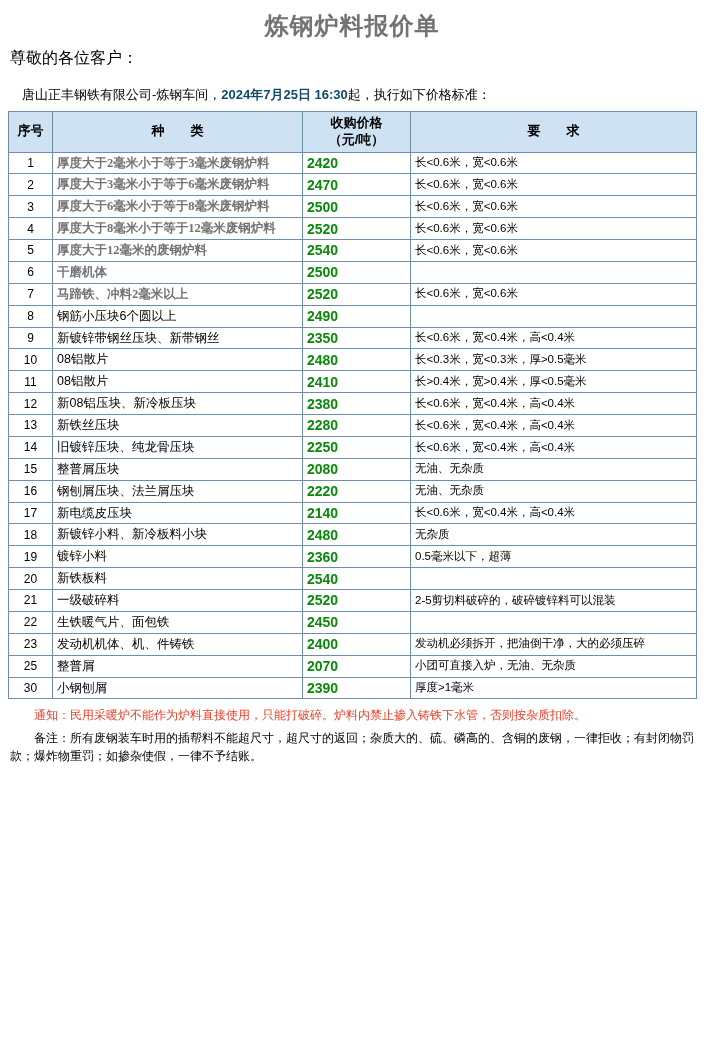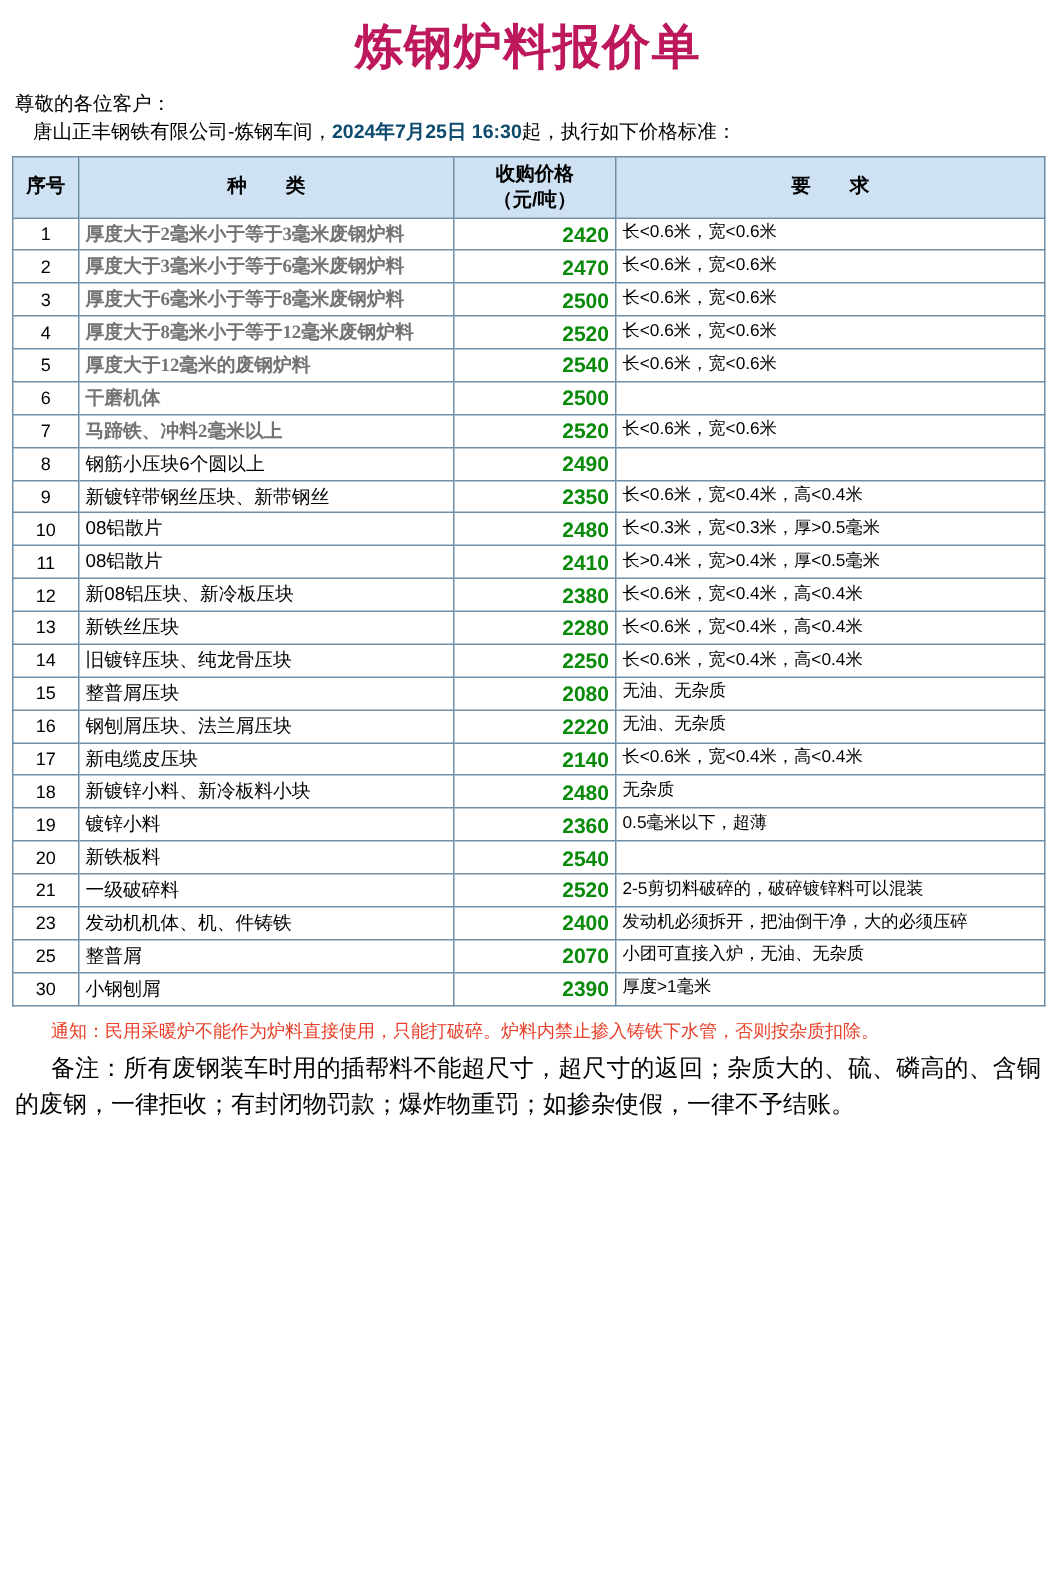--- a/index.html
+++ b/index.html
@@ -16,29 +16,29 @@
   }
   .page {
     width: 704px;
     height: 1057px;
     box-sizing: border-box;
     padding: 6px 8px 4px 8px;
     position: relative;
   }
   .title {
     text-align: center;
-    font-size: 32px;
+    font-size: 24px;
     font-weight: bold;
     letter-spacing: 1px;
     margin: 4px 0 6px 0;
-    color: #be185d;
+    color: #737373;
   }
   .salutation {
-    font-size: 13px;
-    margin: 2px 0 0 2px;
+    font-size: 16px;
+    margin: 2px 0 16px 2px;
   }
   .intro {
     font-size: 13px;
     margin: 0 0 6px 14px;
     line-height: 1.5;
   }
   .intro .datehl {
     color: #0c4a6e;
     font-weight: bold;
   }
@@ -73,40 +73,40 @@
     font-size: 12.5px;
     line-height: 1.35;
     padding-left: 6px;
   }
   td.type.red {
     color: #737373;
     font-weight: bold;
     font-family: Liberation Serif, serif;
   }
   td.price {
-    text-align: right;
+    text-align: left;
     color: #0a8a0a;
     font-weight: bold;
     font-size: 14px;
   }
   td.req {
     font-size: 11.5px;
     line-height: 1.35;
     padding-left: 4px;
   }
   .notice {
     color: #e8402a;
     font-size: 12px;
     line-height: 1.5;
     margin: 7px 2px 0 2px;
     text-align: justify;
     text-indent: 24px;
   }
   .remark {
-    font-size: 16px;
+    font-size: 12px;
     line-height: 1.5;
     margin: 5px 2px 0 2px;
     text-align: justify;
     text-indent: 24px;
   }
 </style>
 </head>
 <body>
 
 <div class="page">
@@ -258,20 +258,26 @@
           <td class="price">2540</td>
           <td class="req"></td>
         </tr>
         <tr>
           <td class="no">21</td>
           <td class="type">一级破碎料</td>
           <td class="price">2520</td>
           <td class="req">2-5剪切料破碎的，破碎镀锌料可以混装</td>
         </tr>
         <tr>
+          <td class="no">22</td>
+          <td class="type">生铁暖气片、面包铁</td>
+          <td class="price">2450</td>
+          <td class="req"></td>
+        </tr>
+        <tr>
           <td class="no">23</td>
           <td class="type">发动机机体、机、件铸铁</td>
           <td class="price">2400</td>
           <td class="req">发动机必须拆开，把油倒干净，大的必须压碎</td>
         </tr>
         <tr>
           <td class="no">25</td>
           <td class="type">整普屑</td>
           <td class="price">2070</td>
           <td class="req">小团可直接入炉，无油、无杂质</td>

